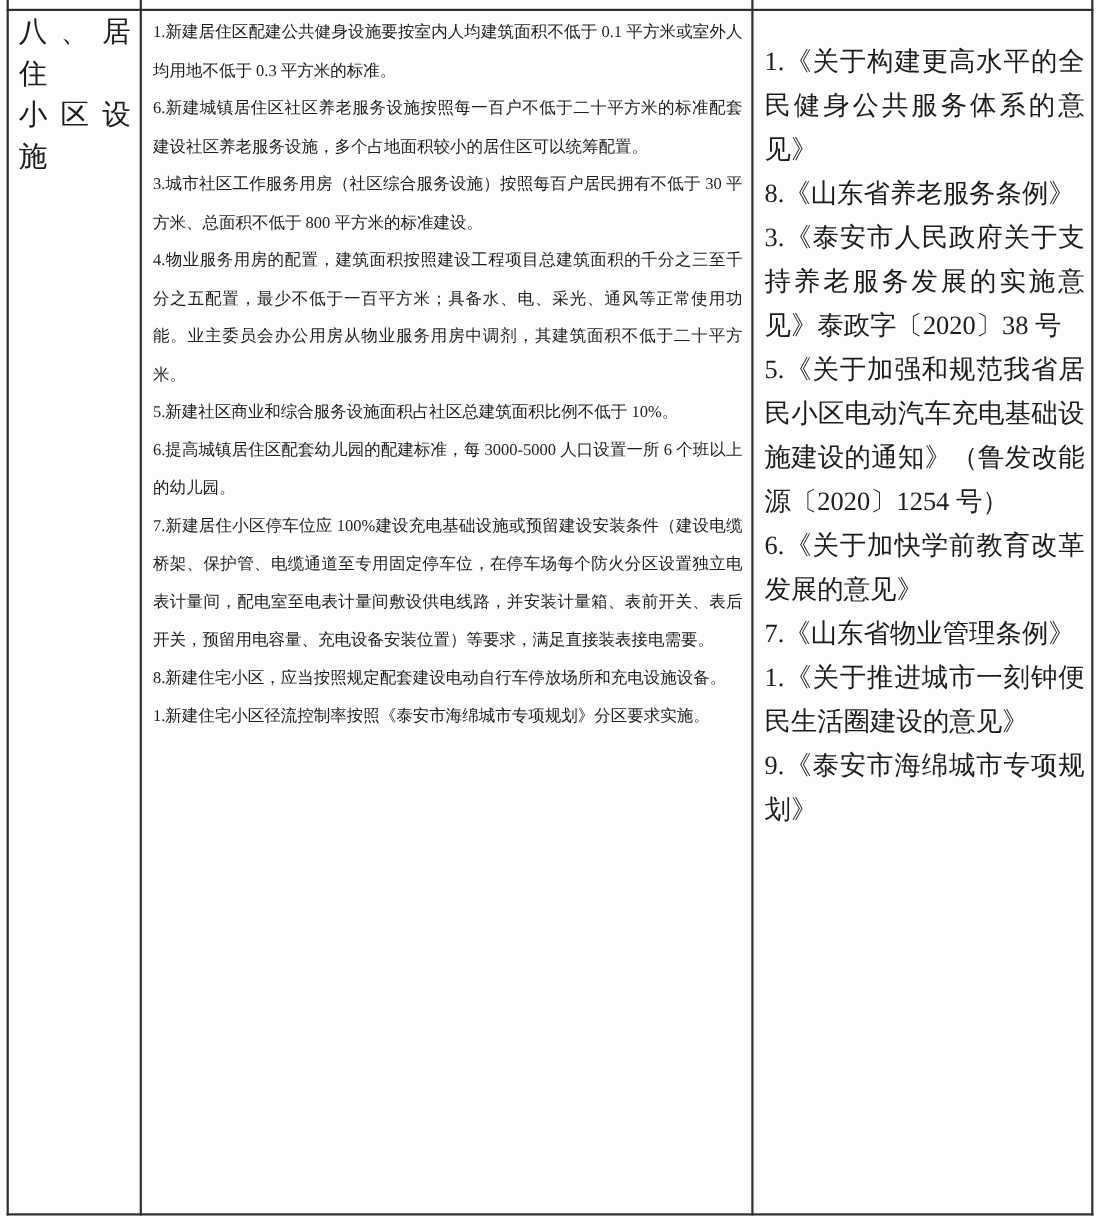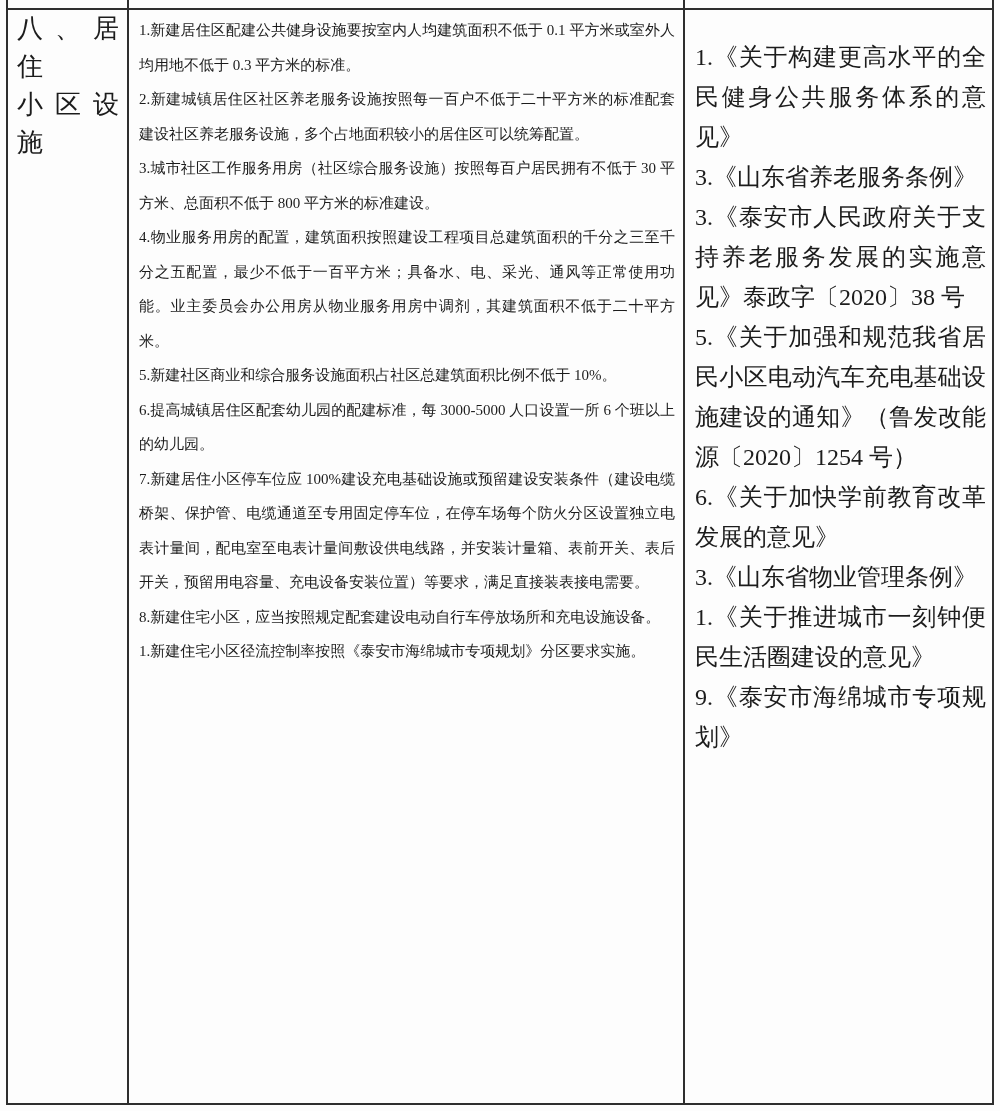--- a/index.html
+++ b/index.html
@@ -61,34 +61,34 @@
   <div class="cell cell-category">
     <div class="category-label">
       <div class="line">八、居住</div>
       <div class="line">小区设</div>
       <div class="line last">施</div>
     </div>
   </div>
 
   <div class="cell cell-requirements">
     <p>1.新建居住区配建公共健身设施要按室内人均建筑面积不低于 0.1 平方米或室外人均用地不低于 0.3 平方米的标准。</p>
-    <p>2.新建城镇居住区社区养老服务设施按照每一百户不低于二十平方米的标准配套建设社区养老服务设施，多个占地面积较小的居住区可以统筹配置。</p>
+    <p>6.新建城镇居住区社区养老服务设施按照每一百户不低于二十平方米的标准配套建设社区养老服务设施，多个占地面积较小的居住区可以统筹配置。</p>
     <p>3.城市社区工作服务用房（社区综合服务设施）按照每百户居民拥有不低于 30 平方米、总面积不低于 800 平方米的标准建设。</p>
     <p>4.物业服务用房的配置，建筑面积按照建设工程项目总建筑面积的千分之三至千分之五配置，最少不低于一百平方米；具备水、电、采光、通风等正常使用功能。业主委员会办公用房从物业服务用房中调剂，其建筑面积不低于二十平方米。</p>
     <p>5.新建社区商业和综合服务设施面积占社区总建筑面积比例不低于 10%。</p>
     <p>6.提高城镇居住区配套幼儿园的配建标准，每 3000-5000 人口设置一所 6 个班以上的幼儿园。</p>
     <p>7.新建居住小区停车位应 100%建设充电基础设施或预留建设安装条件（建设电缆桥架、保护管、电缆通道至专用固定停车位，在停车场每个防火分区设置独立电表计量间，配电室至电表计量间敷设供电线路，并安装计量箱、表前开关、表后开关，预留用电容量、充电设备安装位置）等要求，满足直接装表接电需要。</p>
     <p>8.新建住宅小区，应当按照规定配套建设电动自行车停放场所和充电设施设备。</p>
     <p>1.新建住宅小区径流控制率按照《泰安市海绵城市专项规划》分区要求实施。</p>
   </div>
 
   <div class="cell cell-references">
     <p>1.《关于构建更高水平的全民健身公共服务体系的意见》</p>
-    <p>3.《山东省养老服务条例》</p>
+    <p>8.《山东省养老服务条例》</p>
     <p>3.《泰安市人民政府关于支持养老服务发展的实施意见》泰政字〔2020〕38 号</p>
     <p>5.《关于加强和规范我省居民小区电动汽车充电基础设施建设的通知》（鲁发改能源〔2020〕1254 号）</p>
     <p>6.《关于加快学前教育改革发展的意见》</p>
-    <p>3.《山东省物业管理条例》</p>
+    <p>7.《山东省物业管理条例》</p>
     <p>1.《关于推进城市一刻钟便民生活圈建设的意见》</p>
     <p>9.《泰安市海绵城市专项规划》</p>
   </div>
 
 </div>
 
 </body></html>

